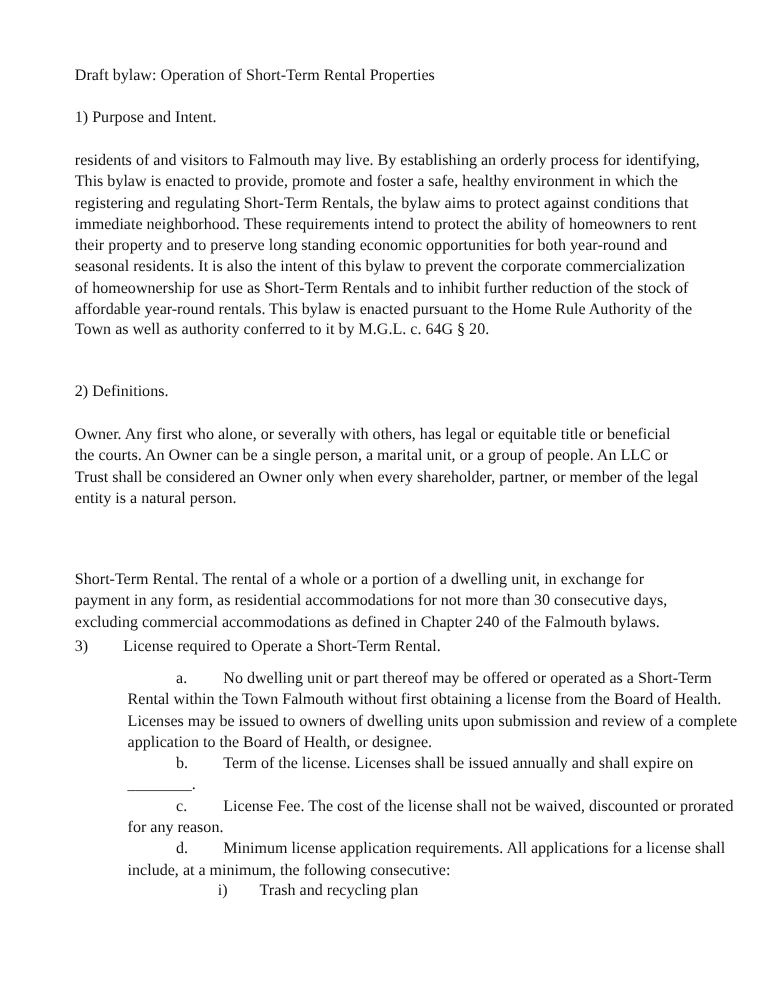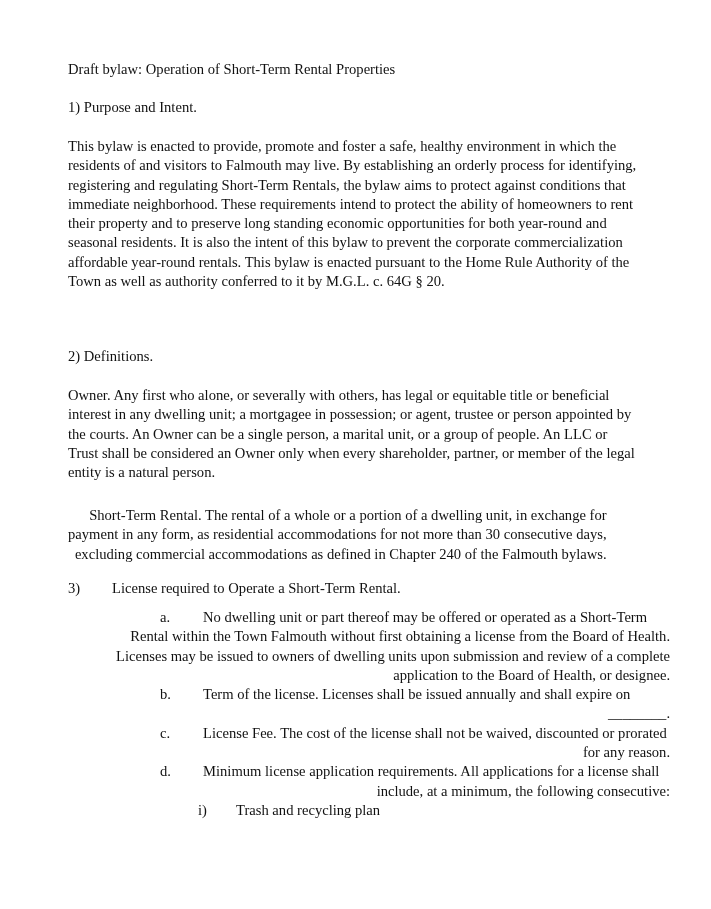--- a/index.html
+++ b/index.html
@@ -25,65 +25,65 @@
       position: absolute;
       left: 68px;
       white-space: nowrap;
     }
     .line { display: block; }
     .title { top: 60px; }
     .h1 { top: 98px; }
     .p1 { top: 137px; }
     .h2 { top: 347px; }
     .p2 { top: 386px; }
-    .p3 { top: 506px; text-align: right; }
+    .p3 { top: 518px; }
     .h3 { top: 579px; }
     .list { top: 608px; margin-left: 48px; }
     .h3 .num { display: inline-block; width: 44px; }
     .item-line-first .marker {
       display: inline-block;
       width: 43px;
       margin-left: 44px;
     }
-    .item-cont { display: block; text-align: right; }
+    .item-cont { display: block; }
     .sub-item .marker {
       display: inline-block;
       width: 38px;
       margin-left: 82px;
     }
   </style>
 </head>
 <body>
 
 <div class="page">
 
   <div class="block title">
     <span class="line">Draft bylaw: Operation of Short-Term Rental Properties</span>
   </div>
 
   <div class="block h1">
     <span class="line">1) Purpose and Intent.</span>
   </div>
   <div class="block p1">
+    <span class="line">residents of and visitors to Falmouth may live. By establishing an orderly process for identifying,</span>
     <span class="line">This bylaw is enacted to provide, promote and foster a safe, healthy environment in which the</span>
-    <span class="line">residents of and visitors to Falmouth may live. By establishing an orderly process for identifying,</span>
     <span class="line">registering and regulating Short-Term Rentals, the bylaw aims to protect against conditions that</span>
     <span class="line">immediate neighborhood. These requirements intend to protect the ability of homeowners to rent</span>
     <span class="line">their property and to preserve long standing economic opportunities for both year-round and</span>
     <span class="line">seasonal residents. It is also the intent of this bylaw to prevent the corporate commercialization</span>
+    <span class="line">of homeownership for use as Short-Term Rentals and to inhibit further reduction of the stock of</span>
     <span class="line">affordable year-round rentals. This bylaw is enacted pursuant to the Home Rule Authority of the</span>
     <span class="line">Town as well as authority conferred to it by M.G.L. c. 64G § 20.</span>
   </div>
 
   <div class="block h2">
     <span class="line">2) Definitions.</span>
   </div>
   <div class="block p2">
     <span class="line">Owner. Any first who alone, or severally with others, has legal or equitable title or beneficial</span>
-    <span class="line">interest in any dwelling unit; a mortgagee in possession; or agent, trustee or person appointed by</span>
     <span class="line">the courts. An Owner can be a single person, a marital unit, or a group of people. An LLC or</span>
     <span class="line">Trust shall be considered an Owner only when every shareholder, partner, or member of the legal</span>
     <span class="line">entity is a natural person.</span>
   </div>
   <div class="block p3">
     <span class="line">Short-Term Rental. The rental of a whole or a portion of a dwelling unit, in exchange for</span>
     <span class="line">payment in any form, as residential accommodations for not more than 30 consecutive days,</span>
     <span class="line">excluding commercial accommodations as defined in Chapter 240 of the Falmouth bylaws.</span>
   </div>
 

